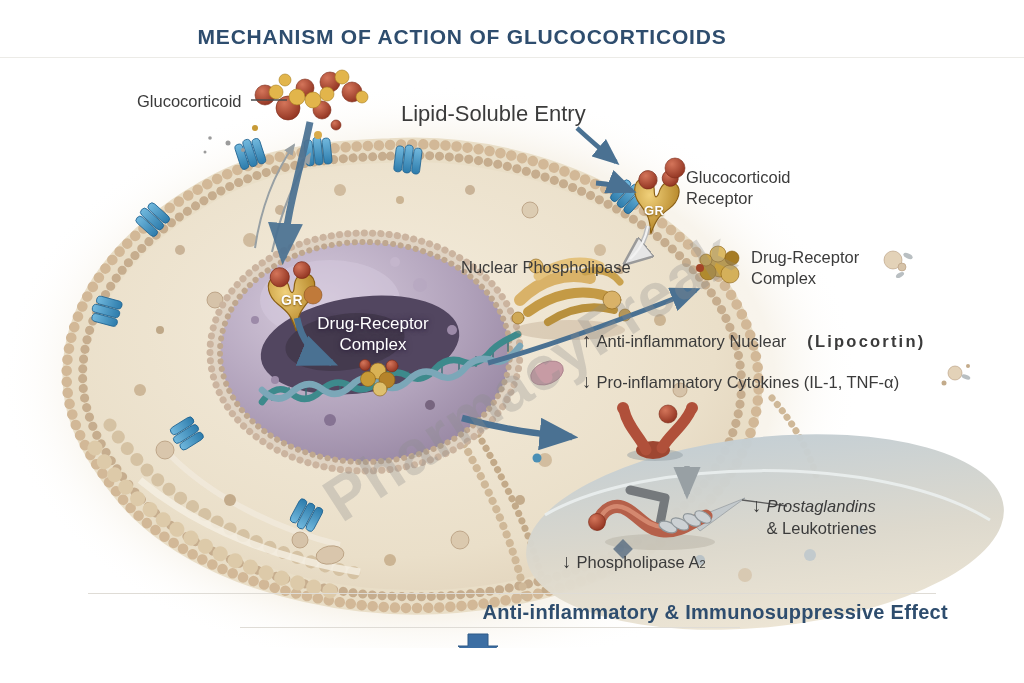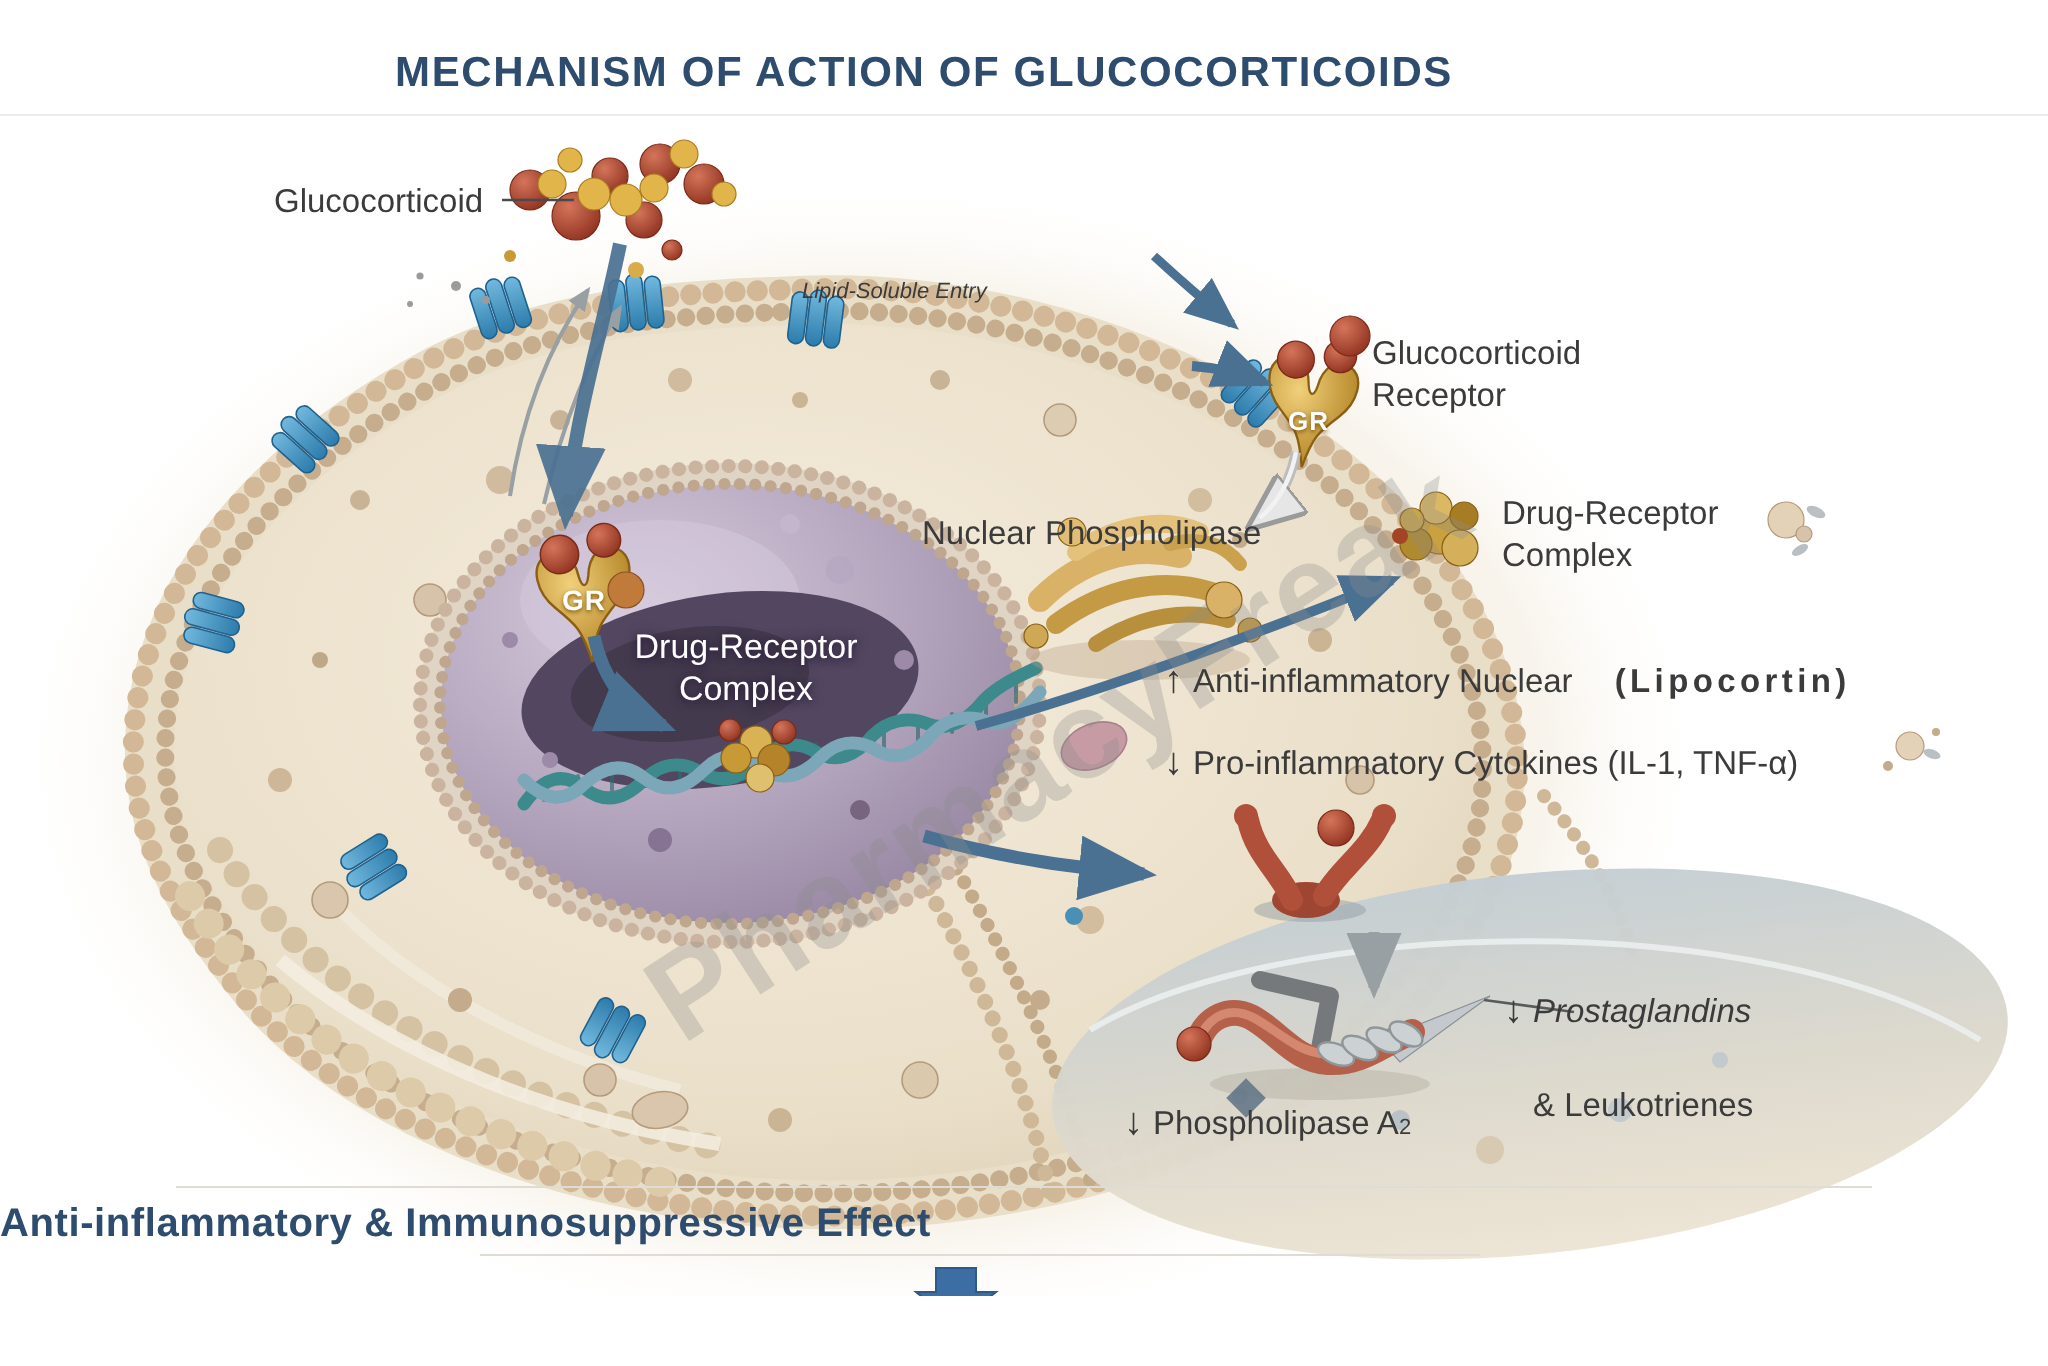--- a/index.html
+++ b/index.html
@@ -15,21 +15,21 @@
   .title-rule{position:absolute;left:0;top:57px;width:1024px;height:1px;background:#ecebe7;z-index:3;}
   .rule{position:absolute;height:1px;background:#dfdcd6;z-index:3;}
   .white-lbl{color:#ffffff;text-shadow:0 1px 3px rgba(45,32,62,.9),0 0 6px rgba(45,32,62,.55);}
   .gr-badge{position:absolute;z-index:3;color:#fff;font-size:13px;font-weight:600;
             text-shadow:0 1px 2px rgba(110,70,0,.85);letter-spacing:.5px;}
   .arrow-glyph{font-weight:800;font-size:19px;color:#3a3a3a;margin-right:5px;display:inline-block;}
   .row{position:absolute;z-index:3;display:flex;align-items:baseline;white-space:nowrap;color:var(--label-dark);
        font-size:16.5px;}
   .lipocortin{letter-spacing:2.2px;font-weight:600;margin-left:21px;}
   sub.s2{font-size:11px;}
-  .effect-label{position:absolute;left:0;top:601px;width:948px;text-align:left;z-index:3;
+  .effect-label{position:absolute;left:0;top:601px;width:948px;text-align:right;z-index:3;
                 color:var(--title-navy);font-size:20px;font-weight:600;letter-spacing:.3px;}
   .two-line{line-height:21px;}
   
   .chan{fill:url(#chanGrad);stroke:#1f6290;stroke-width:.8;}
   .arrB{stroke:var(--arrow-blue);fill:none;}
   .arrG{stroke:var(--arrow-gray);fill:none;}
   .mb-head{fill:var(--arrow-blue);}
   .mg-head{fill:var(--arrow-gray);}
   .ml-head{fill:#e6e6e6;stroke:#9a9a9a;stroke-width:.5;}
 </style>
@@ -320,21 +320,21 @@
       <path class="arrB" d="M297,318 C302,342 315,356 332,363" stroke-width="6.5" marker-end="url(#mB)"></path>
       <path class="arrB" d="M462,418 C505,430 540,434 572,437" stroke-width="6.5" marker-end="url(#mB)"></path>
       <path class="arrG" d="M687,466 L687,494" stroke-width="5.5" marker-end="url(#mG)"></path>
       <polygon points="468,634 488,634 488,646 498,646 478,662 458,646 468,646" fill="#3c6ea3" stroke="#2e5a88" stroke-width="1"></polygon>
     </g>
   </svg>
 
   <div class="watermark">PharmacyFreak</div>
 
   <div class="lbl" style="left:137px;top:91px;font-size:16.5px;">Glucocorticoid</div>
-  <div class="lbl" style="left:401px;top:136px;font-size:11px;font-style:italic;">Lipid-Soluble Entry</div>
+  <div class="lbl" style="left:401px;top:104px;font-size:22px;">Lipid-Soluble Entry</div>
 
   <div class="lbl two-line" style="left:686px;top:167px;font-size:16.5px;">
     <div>Glucocorticoid</div>
     <div>Receptor</div>
   </div>
   <div class="gr-badge" style="left:644px;top:203px;">GR</div>
 
   <div class="lbl" style="left:461px;top:257px;font-size:16.5px;">Nuclear Phospholipase</div>
 
   <div class="lbl two-line" style="left:751px;top:247px;font-size:16.5px;">
@@ -357,21 +357,21 @@
   <div class="row" style="left:582px;top:371px;">
     <span class="arrow-glyph">↓</span>
     <span>Pro-inflammatory Cytokines (IL-1, TNF-α)</span>
   </div>
 
 
   <div class="row" style="left:752px;top:495px;">
     <span class="arrow-glyph">↓</span>
     <span class="two-line" style="white-space:normal;display:inline-block;line-height:22px;">
       <span style="display:block;font-style:italic;">Prostaglandins</span>
-      <span style="display:block;margin-top:25px;">&amp; Leukotrienes</span>
+      <span style="display:block;">&amp; Leukotrienes</span>
     </span>
   </div>
 
   <div class="row" style="left:562px;top:551px;">
     <span class="arrow-glyph">↓</span>
     <span>Phospholipase A</span>
       <sub class="s2">2</sub>
   </div>
 
   <div class="rule" style="left:88px;top:593px;width:848px;"></div>

